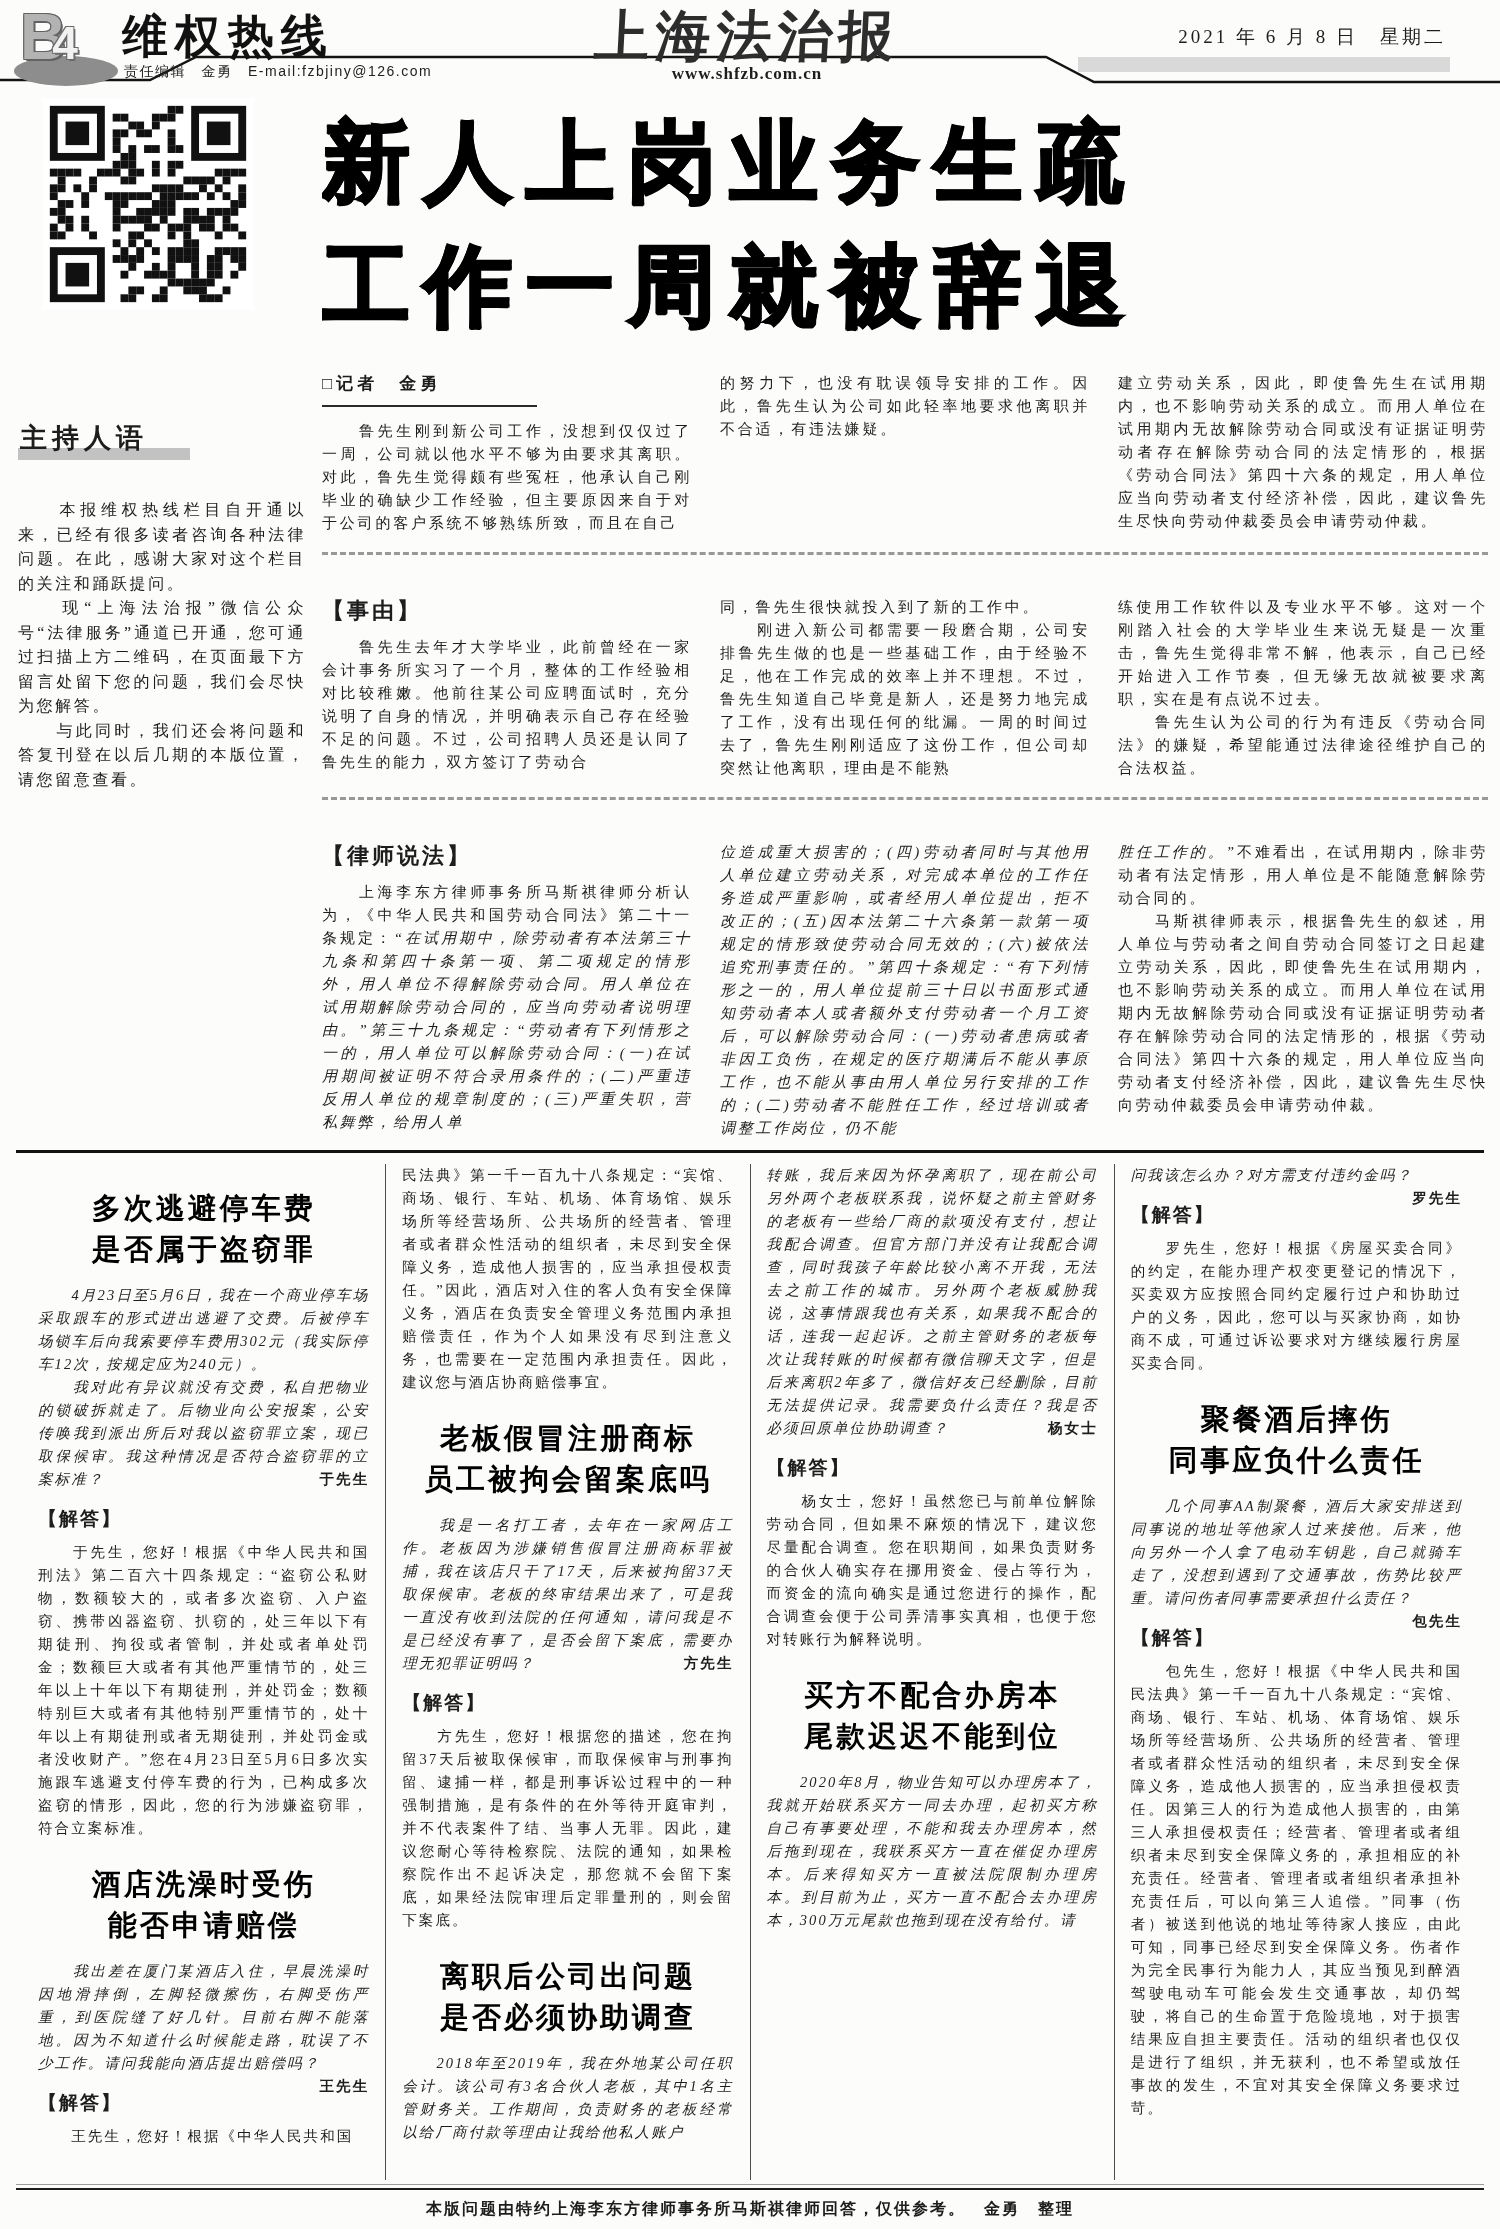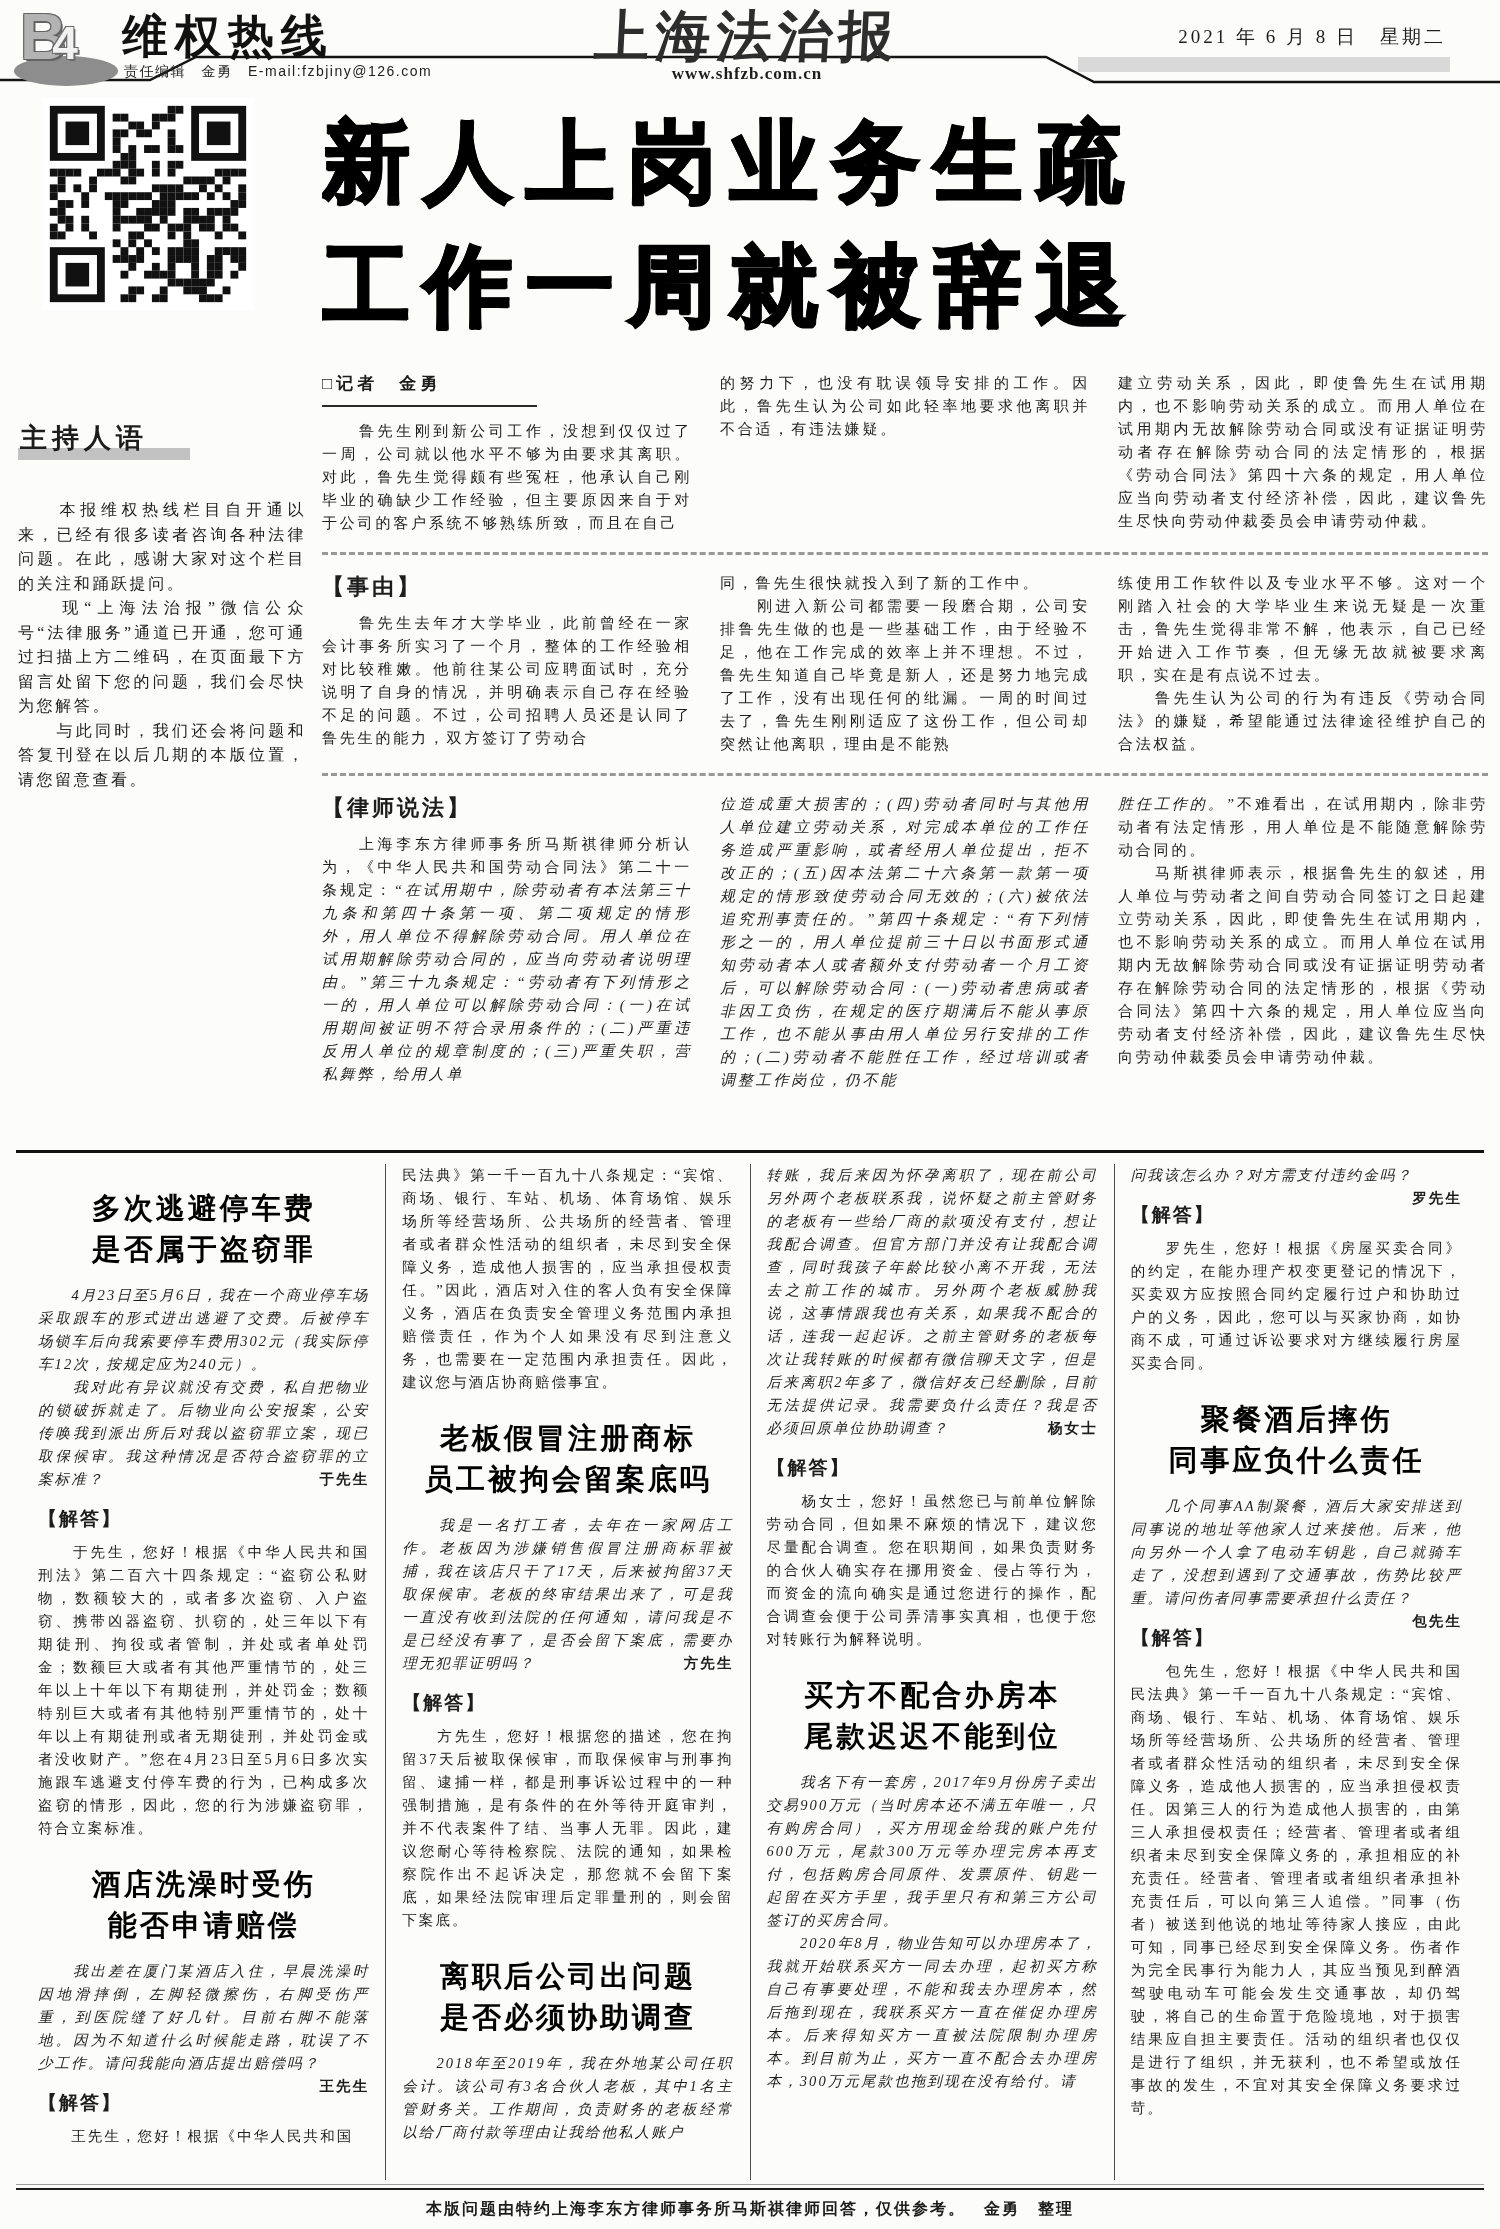--- a/index.html
+++ b/index.html
@@ -32,21 +32,21 @@
   #host-title { display:inline-block; font-size:27px; font-weight:900; letter-spacing:5px; margin-bottom:38px; padding:0 42px 4px 2px;
     background:linear-gradient(to top,#c2c2c2 0 30%,transparent 30%); }
   #host-paras p { font-size:16px; line-height:24.5px; letter-spacing:2.6px; text-align:justify; }
 
   
   #main-right { position:absolute; left:322px; top:96px; width:1166px; height:1050px; overflow:hidden; }
   #headline { margin:4px 0 24px; color:#000; }
   #headline div { font-size:88px; line-height:124px; font-weight:900; letter-spacing:14px;
     -webkit-text-stroke:2.5px #000; text-shadow:1.5px 0 #000,-1.5px 0 #000,0 1.5px #000,0 -1.5px #000; }
   #byline { width:58%; font-size:17px; font-weight:bold; letter-spacing:4px; border-bottom:2px solid #2a2a2a; padding-bottom:10px; margin-bottom:13px; }
-  .band-cols { display:flex; gap:28px; }
+  .band-cols { display:flex; gap:28px;margin-top:24px; }
   .band-col { flex:1 1 0; min-width:0; overflow:hidden; }
   .band-sep { border-top:3px dashed #989898; margin-top:17px; padding-top:17px; }
   .sec-h { font-size:22px; font-weight:900; letter-spacing:3px; margin:0 0 10px; }
   #article-bands p { font-size:15px; line-height:23px; letter-spacing:2.8px; text-align:justify; }
   .kai { font-style:italic; }
 
   
   #thick-rule { position:absolute; left:16px; right:16px; top:1150px; height:3px; background:#121212; }
 
   
@@ -401,21 +401,20 @@
       <p class="q">　　2018年至2019年，我在外地某公司任职会计。该公司有3名合伙人老板，其中1名主管财务关。工作期间，负责财务的老板经常以给厂商付款等理由让我给他私人账户</p>
     </div>
     <div class="qa-col">
       <p class="q">转账，我后来因为怀孕离职了，现在前公司另外两个老板联系我，说怀疑之前主管财务的老板有一些给厂商的款项没有支付，想让我配合调查。但官方部门并没有让我配合调查，同时我孩子年龄比较小离不开我，无法去之前工作的城市。另外两个老板威胁我说，这事情跟我也有关系，如果我不配合的话，连我一起起诉。之前主管财务的老板每次让我转账的时候都有微信聊天文字，但是后来离职2年多了，微信好友已经删除，目前无法提供记录。我需要负什么责任？我是否必须回原单位协助调查？<span class="sig">杨女士</span></p>
       <div class="tag">【解答】</div>
       <p class="a">　　杨女士，您好！虽然您已与前单位解除劳动合同，但如果不麻烦的情况下，建议您尽量配合调查。您在职期间，如果负责财务的合伙人确实存在挪用资金、侵占等行为，而资金的流向确实是通过您进行的操作，配合调查会便于公司弄清事实真相，也便于您对转账行为解释说明。</p>
       <h2 class="qa-title">
         <div>买方不配合办房本</div>
         <div>尾款迟迟不能到位</div>
       </h2>
-      <p class="q">　　我名下有一套房，2017年9月份房子卖出交易900万元（当时房本还不满五年唯一，只有购房合同），买方用现金给我的账户先付600万元，尾款300万元等办理完房本再支付，包括购房合同原件、发票原件、钥匙一起留在买方手里，我手里只有和第三方公司签订的买房合同。</p>
       <p class="q">　　2020年8月，物业告知可以办理房本了，我就开始联系买方一同去办理，起初买方称自己有事要处理，不能和我去办理房本，然后拖到现在，我联系买方一直在催促办理房本。后来得知买方一直被法院限制办理房本。到目前为止，买方一直不配合去办理房本，300万元尾款也拖到现在没有给付。请</p>
     </div>
     <div class="qa-col">
       <p class="q">问我该怎么办？对方需支付违约金吗？<span class="sig">罗先生</span></p>
       <div class="tag">【解答】</div>
       <p class="a">　　罗先生，您好！根据《房屋买卖合同》的约定，在能办理产权变更登记的情况下，买卖双方应按照合同约定履行过户和协助过户的义务，因此，您可以与买家协商，如协商不成，可通过诉讼要求对方继续履行房屋买卖合同。</p>
       <h2 class="qa-title">
         <div>聚餐酒后摔伤</div>
         <div>同事应负什么责任</div>
       </h2>

